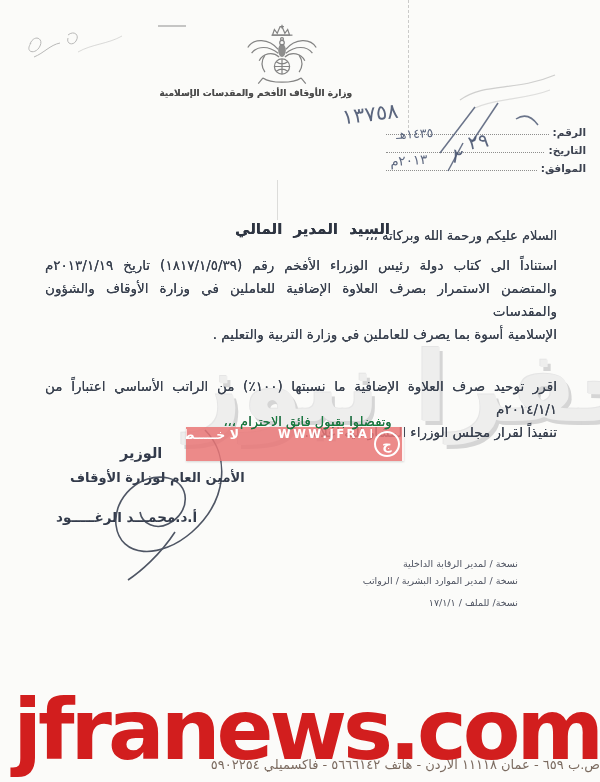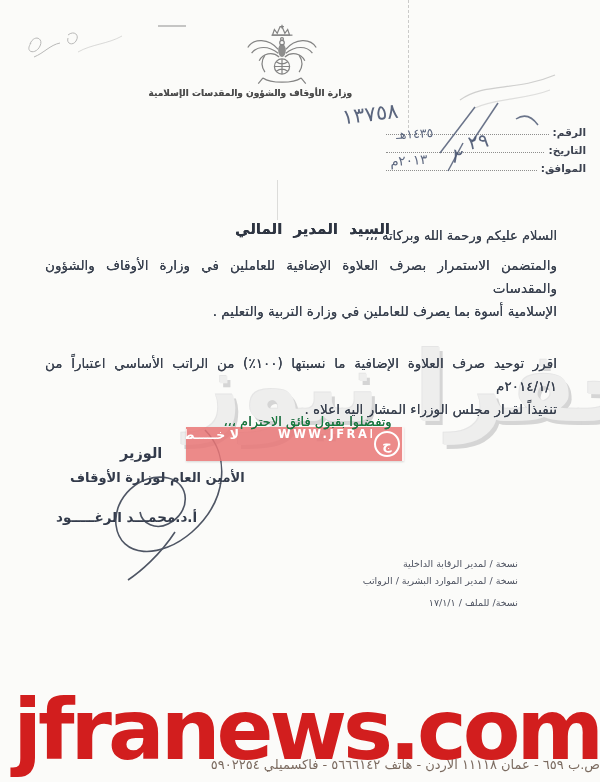--- a/index.html
+++ b/index.html
@@ -131,21 +131,21 @@
       <path d="M44,32 C54,24 66,24 72,32"></path>
       <path d="M43,36 C50,30 60,32 64,40"></path>
       <ellipse cx="40" cy="29" rx="4" ry="7" fill="#7a7a7a" stroke="none"></ellipse>
       <circle cx="40" cy="21" r="2.4"></circle>
       <circle cx="40" cy="46" r="8"></circle>
       <path d="M32,46 h16 M40,38 v16 M34,41 c4,3 8,3 12,0 M34,51 c4,-3 8,-3 12,0"></path>
       <path d="M22,52 C18,46 18,40 22,34 M58,52 C62,46 62,40 58,34"></path>
       <path d="M20,58 C28,64 52,64 60,58 M20,58 l-5,6 M60,58 l5,6"></path>
     </g>
   </svg>
-  <div class="ministry-name">وزارة الأوقاف والشؤون والمقدسات الإسلامية</div>
+  <div class="ministry-name">وزارة الأوقاف الأفخم والمقدسات الإسلامية</div>
 
   <div class="ref">
     <div class="ref-row">
       <span class="ref-label">الرقم:</span>
       <span class="ref-line"></span>
     </div>
     <div class="ref-row">
       <span class="ref-label">التاريخ:</span>
       <span class="ref-line"></span>
     </div>
@@ -168,20 +168,21 @@
       <path d="M158,30 q-10,-14 -22,-6"></path>
     </g>
   </svg>
 
   <div class="wm-big">جفرا نيوز</div>
 
   <div class="recipient">السيد المدير المالي</div>
   <div class="greeting">السلام عليكم ورحمة الله وبركاته ،،،</div>
 
   <div class="body-block">
+    <div class="body-line full">استناداً الى كتاب دولة رئيس الوزراء الأفخم رقم (١٨١٧/١/٥/٣٩) تاريخ ٢٠١٣/١/١٩م</div>
     <div class="body-line full">والمتضمن الاستمرار بصرف العلاوة الإضافية للعاملين في وزارة الأوقاف والشؤون والمقدسات</div>
     <div class="body-line">الإسلامية أسوة بما يصرف للعاملين في وزارة التربية والتعليم .</div>
     <div class="body-line full para-gap">اقرر توحيد صرف العلاوة الإضافية ما نسبتها (١٠٠٪) من الراتب الأساسي اعتباراً من ٢٠١٤/١/١م</div>
     <div class="body-line">تنفيذاً لقرار مجلس الوزراء المشار اليه اعلاه .</div>
   </div>
 
   <div class="closing">وتفضلوا بقبول فائق الاحترام ،،،</div>
 
   <div class="banner">
     <div class="banner-text">

